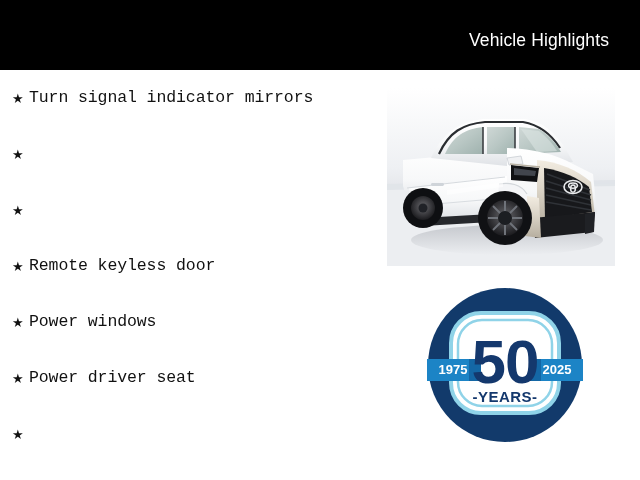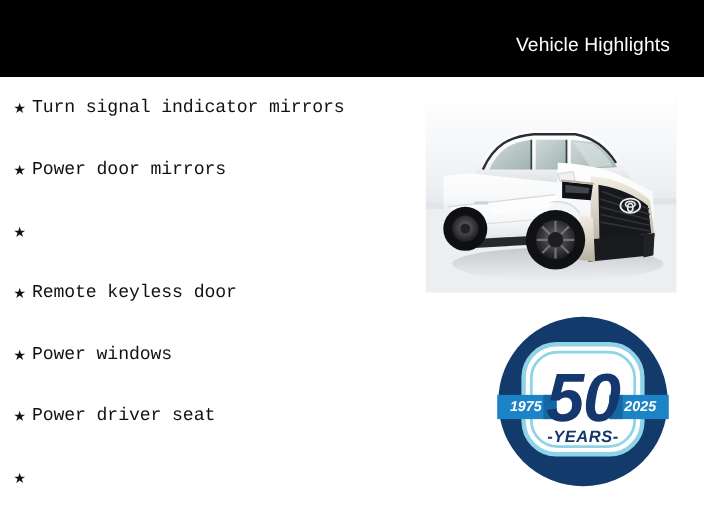--- a/index.html
+++ b/index.html
@@ -91,25 +91,24 @@
     width: 228px;
     height: 178px;
     overflow: hidden;
     background: #f4f5f7;
   }
   .photo-svg { display: block; width: 228px; height: 178px; }
 
   
   .badge {
     position: absolute;
-    left: 452px;
+    left: 427px;
     top: 217px;
     width: 156px;
     height: 156px;
-    font-style: italic;
   }
   .badge-svg { display: block; width: 156px; height: 156px; }
 </style>
 </head>
 <body>
 
 <div class="header">
   <div class="header-title">Vehicle Highlights</div>
 </div>
 
@@ -117,21 +116,20 @@
 
   <ul class="feature-list">
 
     <li class="feature-item">
       <span class="feature-bullet">★</span>
       <span class="feature-label">Turn signal indicator mirrors</span>
     </li>
 
     <li class="feature-item">
       <span class="feature-bullet">★</span>
-      <span class="feature-label">Power door mirrors</span>
     </li>
 
     <li class="feature-item">
       <span class="feature-bullet">★</span>
     </li>
 
     <li class="feature-item">
       <span class="feature-bullet">★</span>
       <span class="feature-label">Remote keyless door</span>
     </li>

